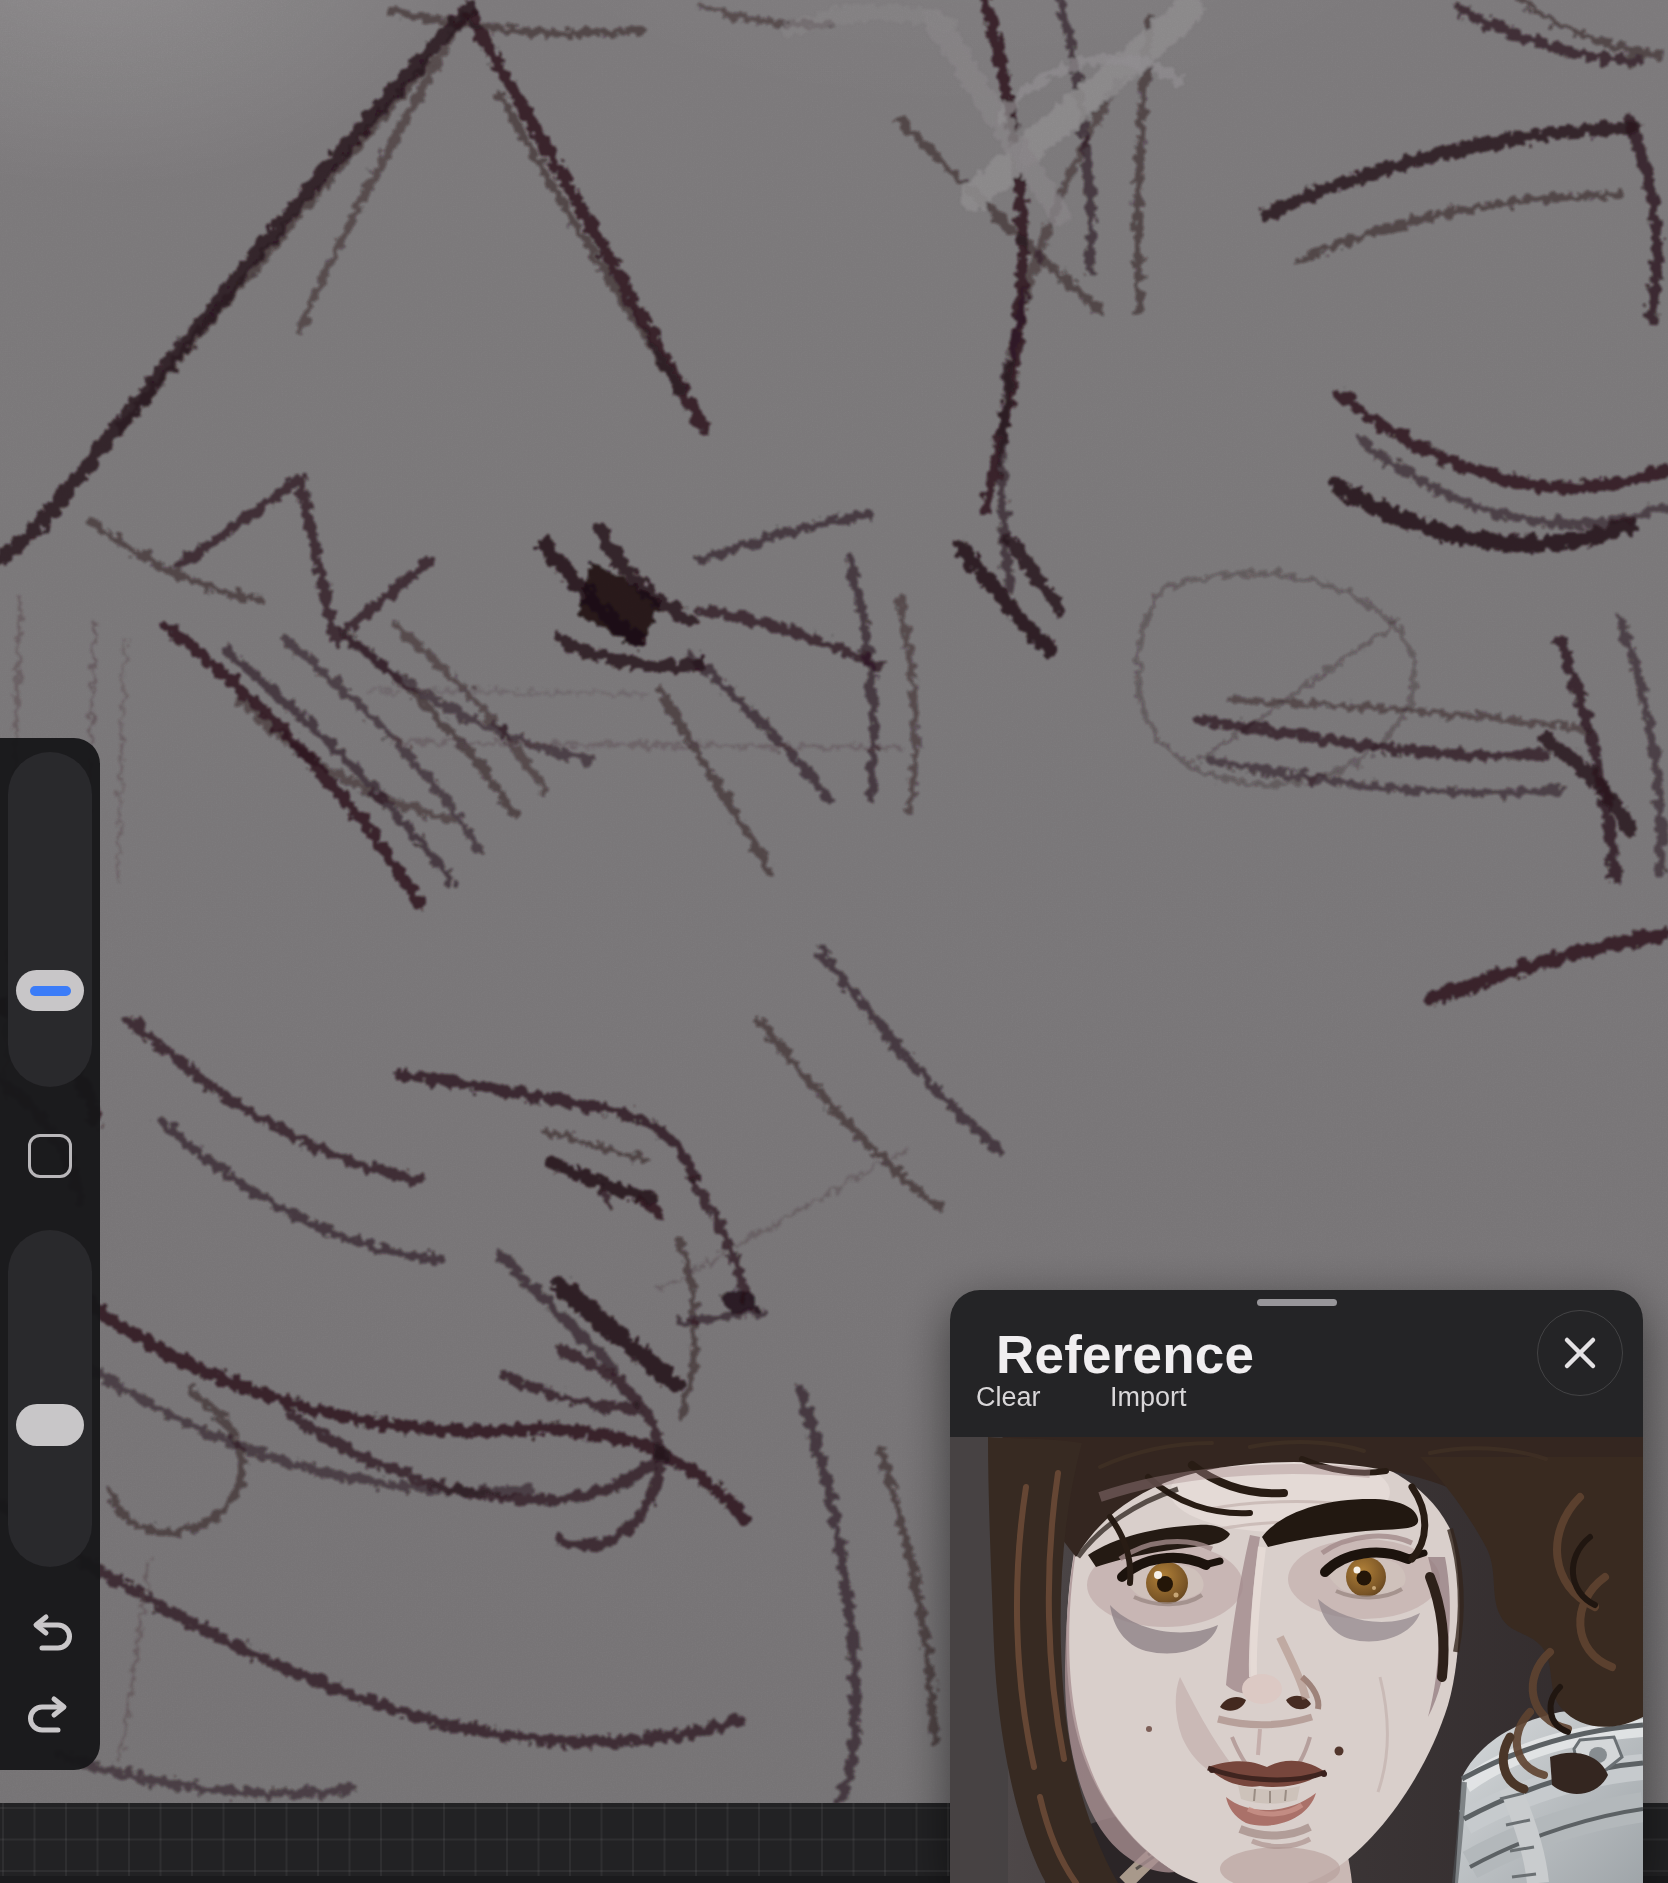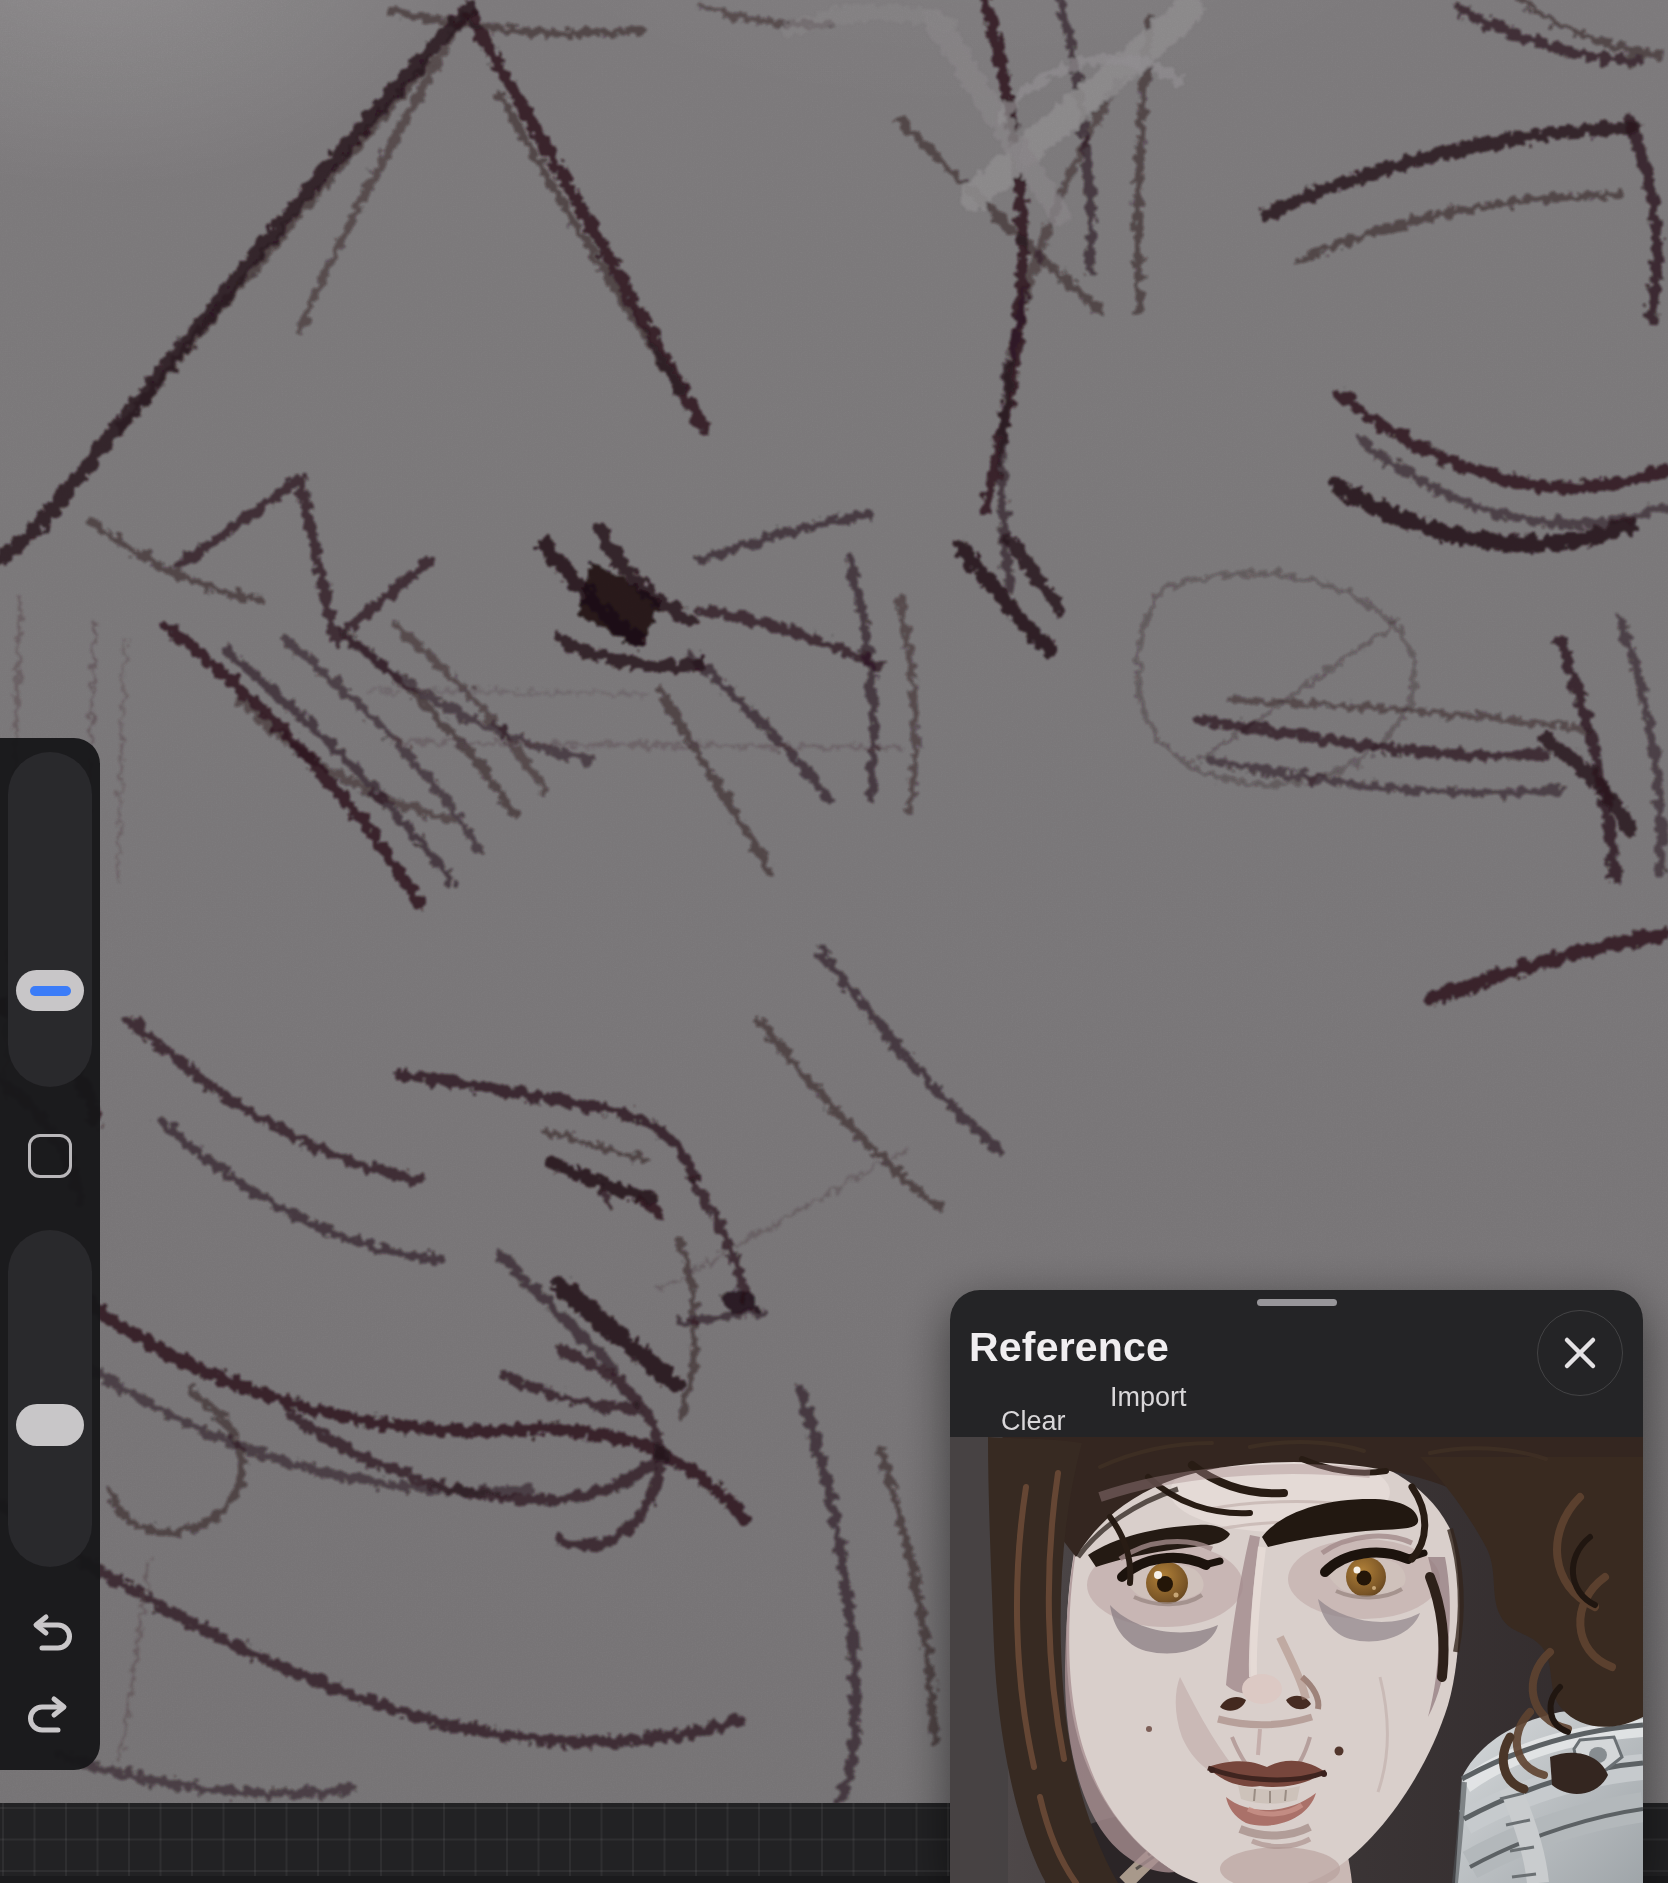--- a/index.html
+++ b/index.html
@@ -40,25 +40,25 @@
   .hist-btn{position:absolute;left:22px;width:56px;height:46px;background:transparent;border:0;padding:0;cursor:pointer;}
   .undo-btn{top:874px;}
   .redo-btn{top:956px;}
 
   
   .ref-panel{position:absolute;left:950px;top:1290px;width:693px;height:593px;
      background:rgba(33,33,35,.97);border-radius:30px 30px 0 0;
      box-shadow:0 14px 50px rgba(0,0,0,.5);}
   .drag-handle{position:absolute;top:9px;left:50%;transform:translateX(-50%);
      width:80px;height:7px;border-radius:4px;background:#98969a;cursor:grab;}
-  .ref-title{position:absolute;left:19px;top:34px;margin:0;font-size:41px;font-weight:700;
+  .ref-title{position:absolute;left:46px;top:34px;margin:0;font-size:53px;font-weight:700;
      color:#f0eef0;letter-spacing:.2px;}
   .ref-action{position:absolute;top:92px;background:none;border:0;padding:0;cursor:pointer;
      font-family:"Liberation Sans",sans-serif;font-size:27px;color:#d9d7d9;}
-  .clear-btn{left:51px;margin-top:24px;}
+  .clear-btn{left:26px;}
   .import-btn{left:160px;}
   .close-btn{position:absolute;left:587px;top:20px;width:86px;height:86px;border-radius:50%;
      background:transparent;border:1.5px solid rgba(255,255,255,.14);padding:0;cursor:pointer;
      display:flex;align-items:center;justify-content:center;}
   .ref-image{position:absolute;left:0;top:147px;width:693px;height:446px;overflow:hidden;background:#3a3435;}
 </style>
 </head>
 <body>
 
 <div class="screen">

